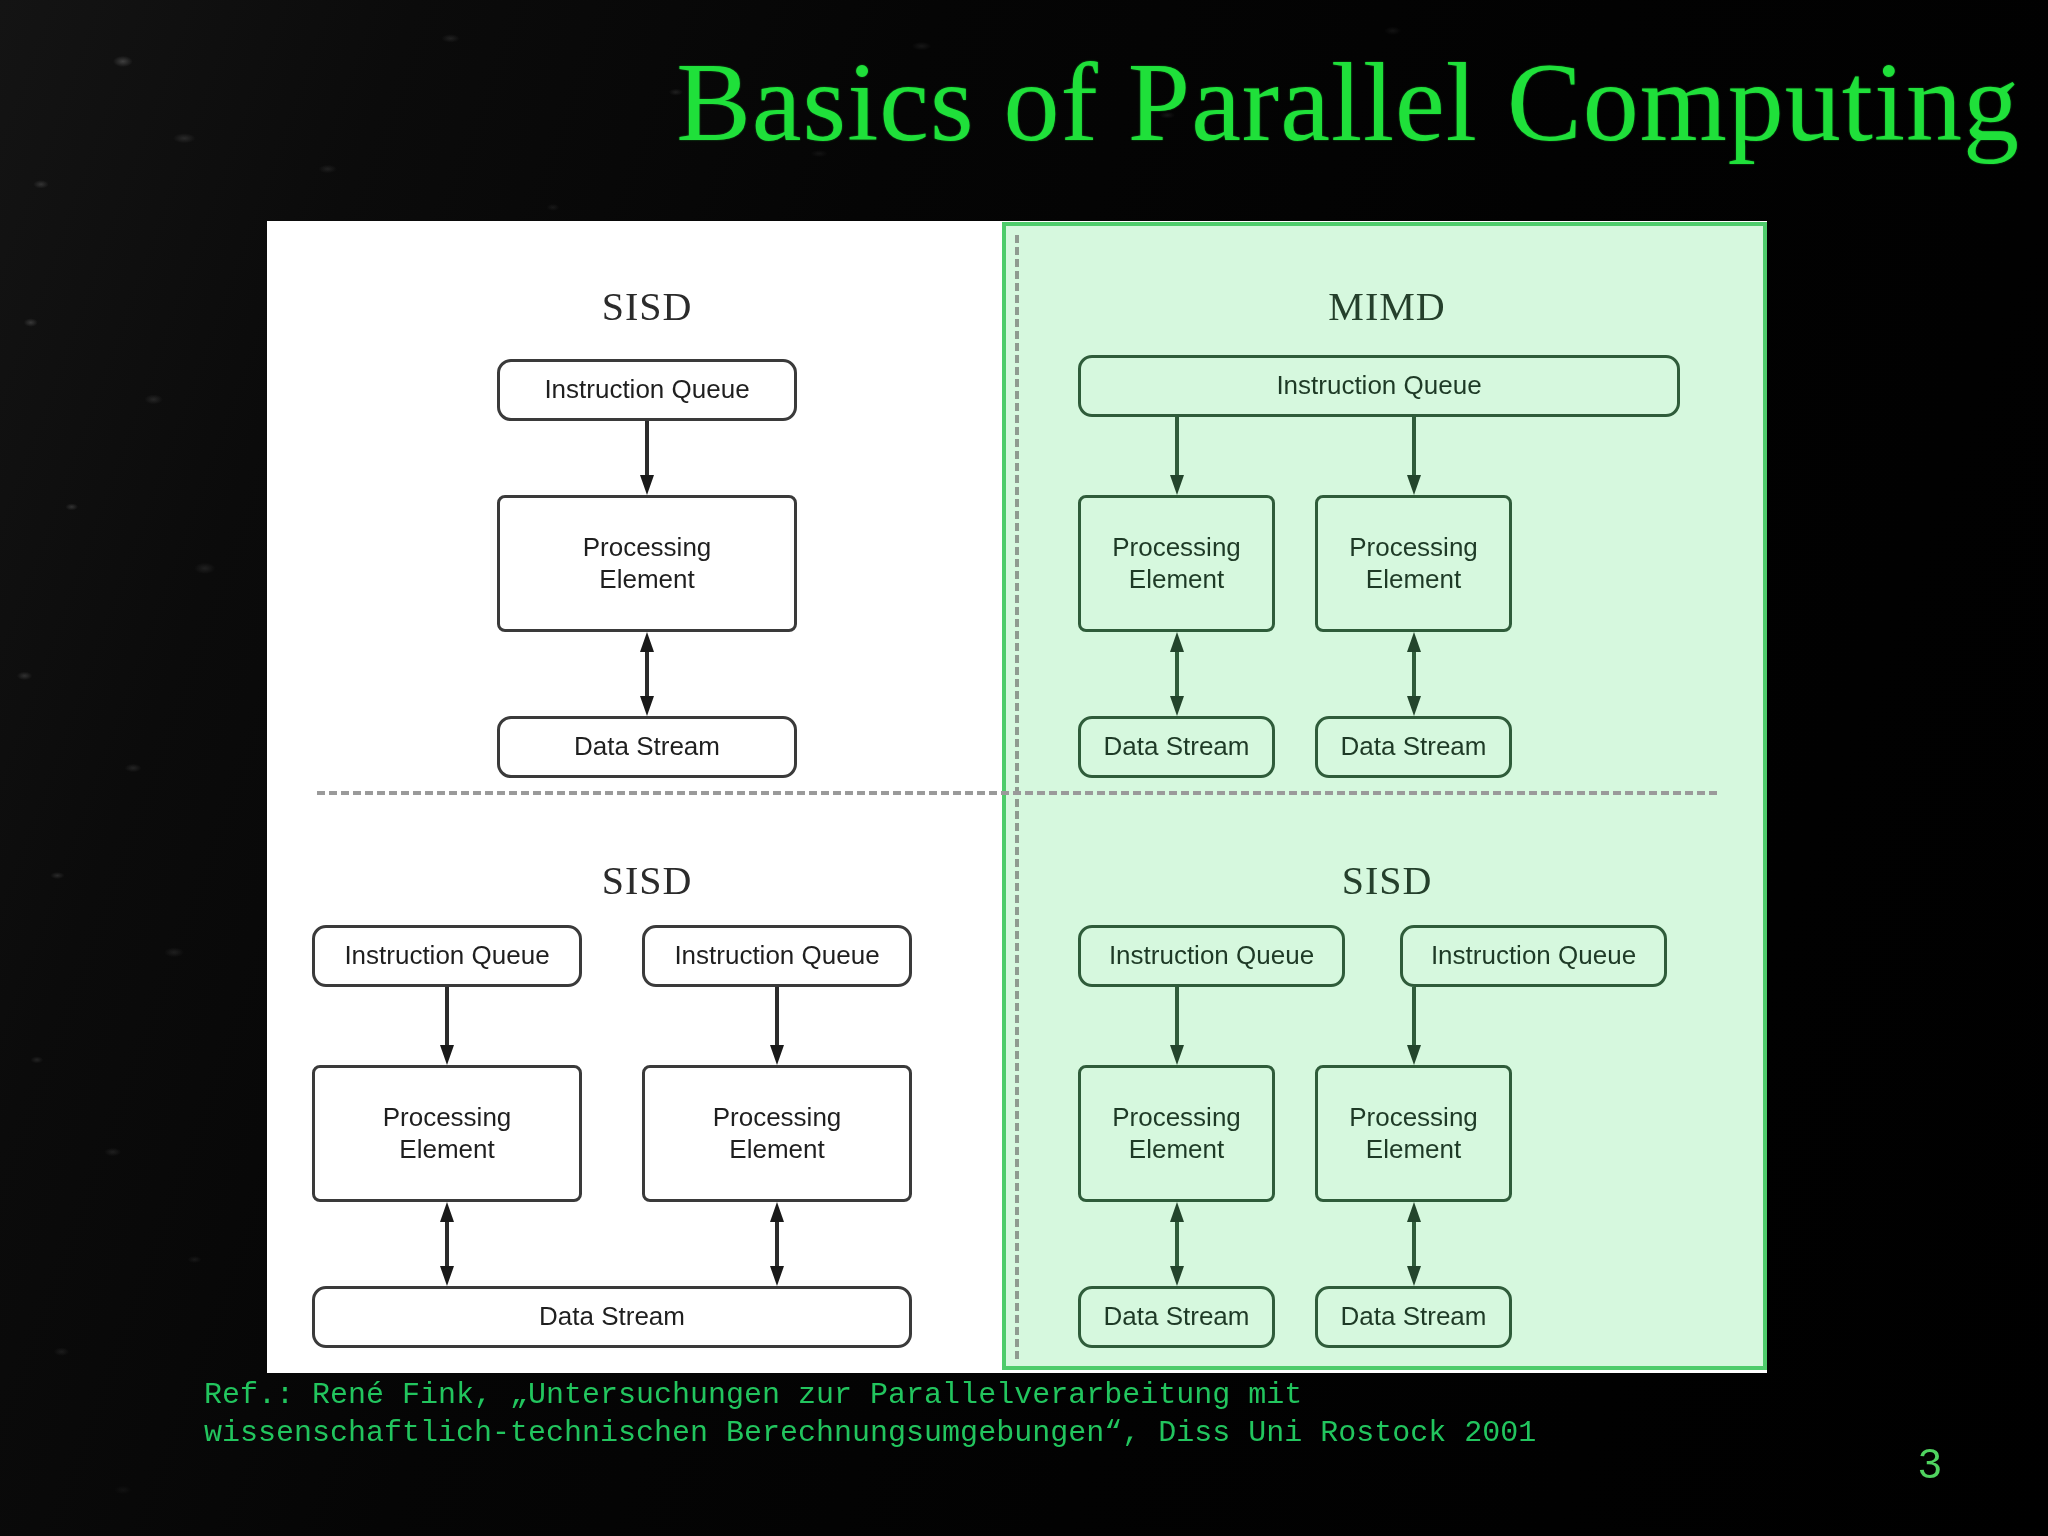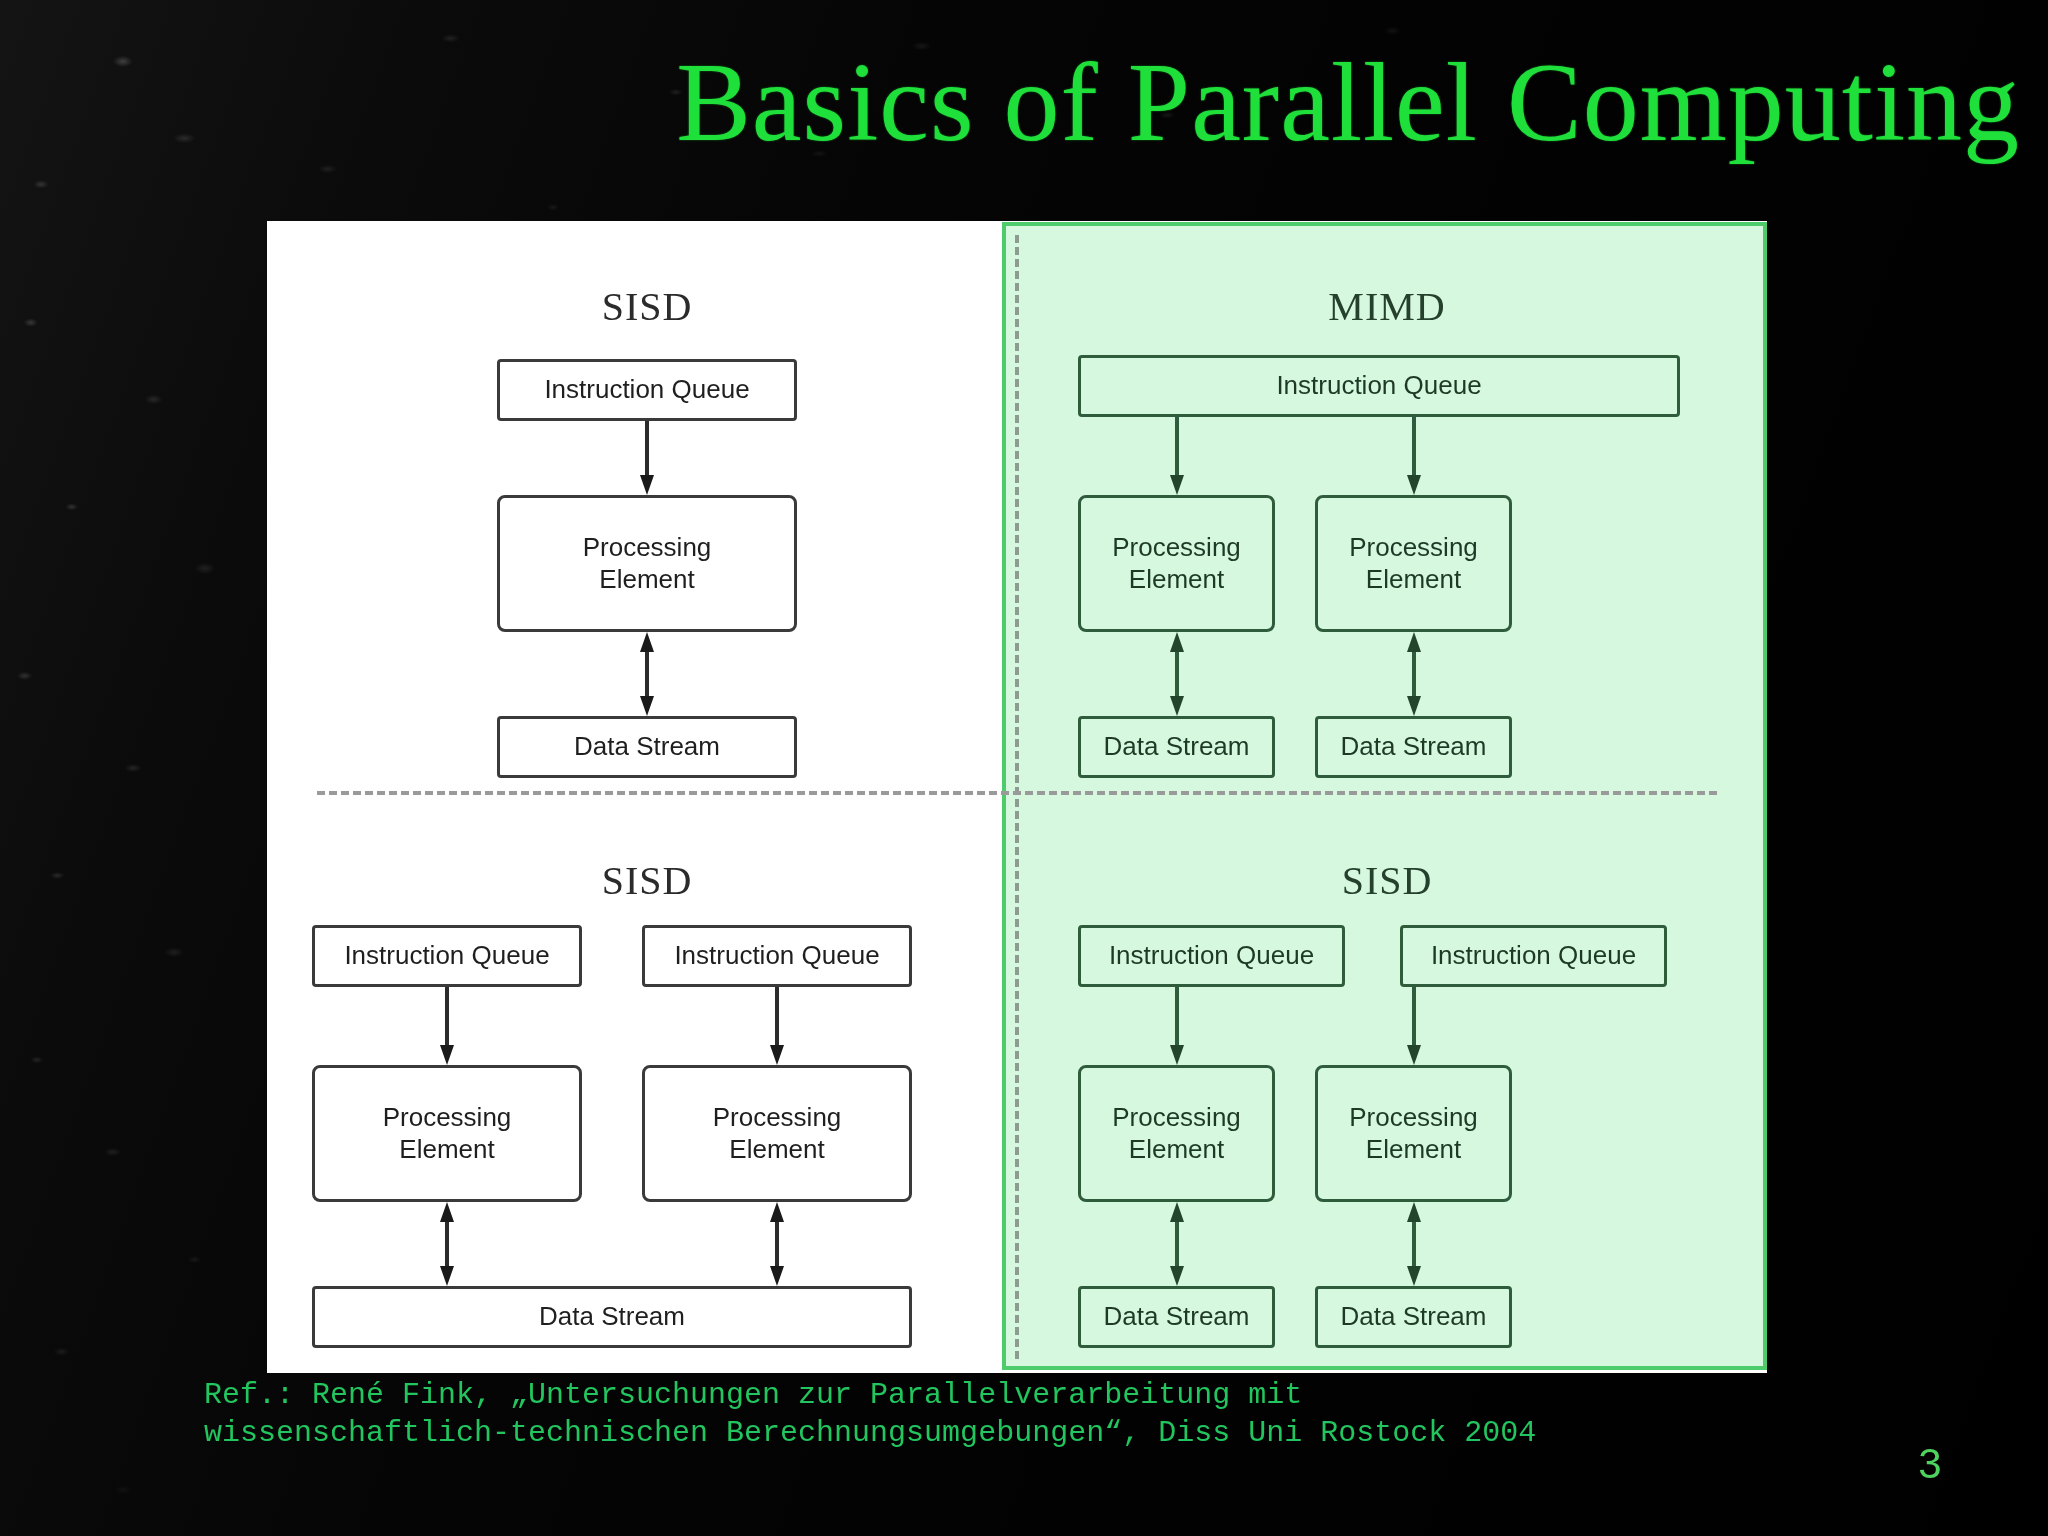--- a/index.html
+++ b/index.html
@@ -133,21 +133,21 @@
     justify-content: center;
     text-align: center;
     font-family: "Liberation Sans", sans-serif;
     font-size: 26px;
     line-height: 1.22;
     color: #1f1f1f;
     background: #ffffff;
     border: 3px solid #3a3a3a;
     white-space: pre-line;
   }
-  .node.rounded { border-radius: 4px; }
+  .node.rounded { border-radius: 14px; }
   .node.rect    { border-radius: 8px; }
 
   .green .node {
     background: #d6f8de;
     border-color: #2f5c3a;
     color: #1e3a26;
   }
 
   
   .arrow {
@@ -323,20 +323,20 @@
       <div class="node rounded" style="left:41px; top:429px; width:197px; height:62px;">Data Stream</div>
       <div class="node rounded" style="left:278px; top:429px; width:197px; height:62px;">Data Stream</div>
     </div>
 
   </div>
 
   <div style="position:absolute; left:204px; top:1376px; width:1620px;
               font-family:'Liberation Mono','DejaVu Sans Mono',monospace;
               font-size:30px; line-height:1.28; color:#22c55e; letter-spacing:0px;">
     <div>Ref.: René Fink, „Untersuchungen zur Parallelverarbeitung mit</div>
-    <div>wissenschaftlich-technischen Berechnungsumgebungen“, Diss Uni Rostock 2004</div>
+    <div>wissenschaftlich-technischen Berechnungsumgebungen“, Diss Uni Rostock 2001</div>
   </div>
 
   <div style="position:absolute; left:1900px; top:1440px; width:60px;
               text-align:center; font-family:'Liberation Sans',sans-serif;
               font-size:42px; color:#4fd35f;">3</div>
 
 </div>
 
 </body></html>

